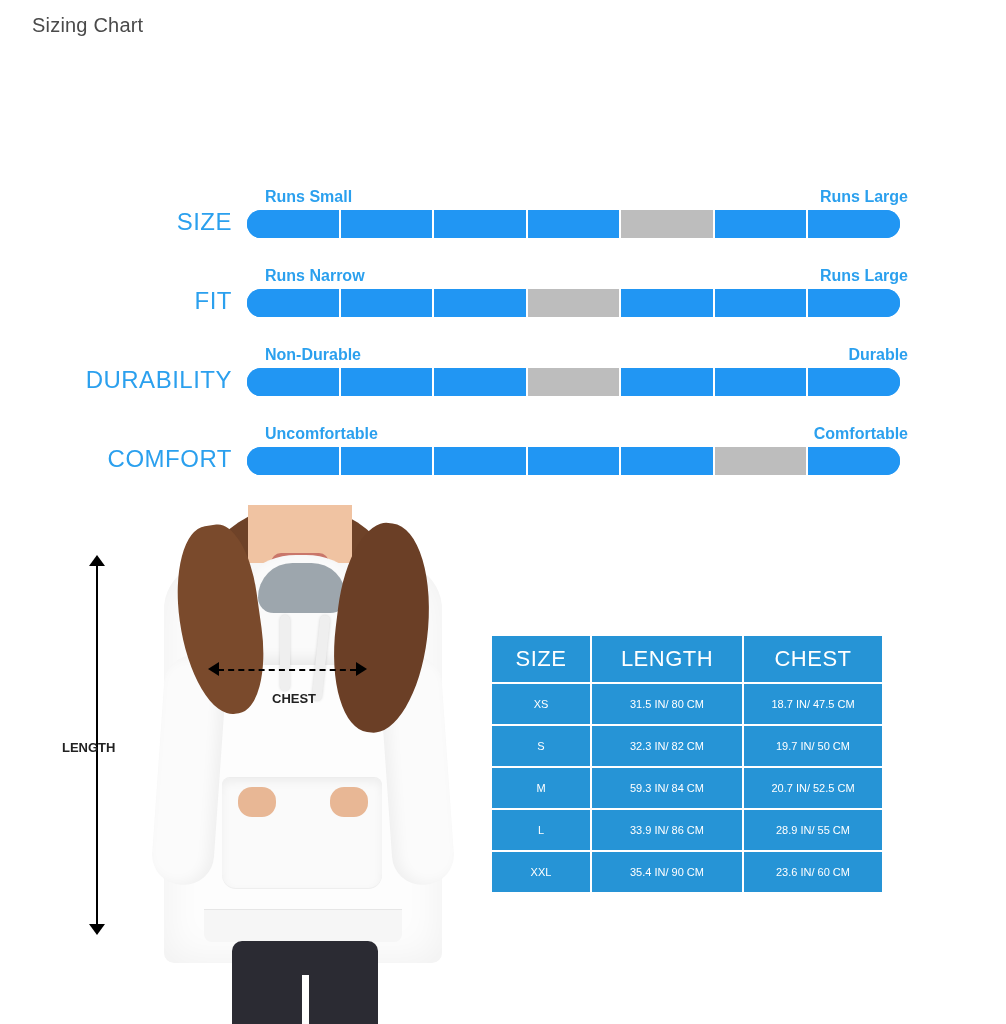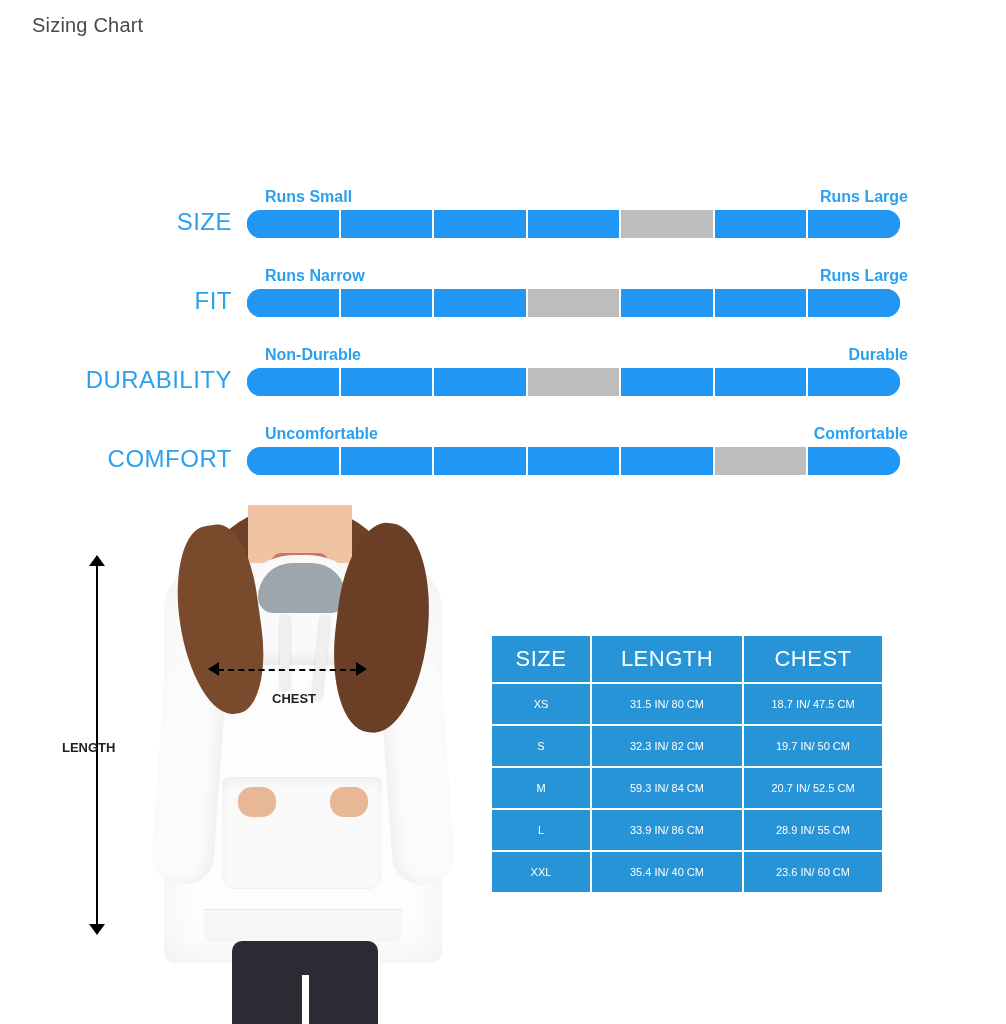--- a/index.html
+++ b/index.html
@@ -468,17 +468,17 @@
       <td>59.3 IN/ 84 CM</td>
       <td>20.7 IN/ 52.5 CM</td>
     </tr>
     <tr>
       <td>L</td>
       <td>33.9 IN/ 86 CM</td>
       <td>28.9 IN/ 55 CM</td>
     </tr>
     <tr>
       <td>XXL</td>
-      <td>35.4 IN/ 40 CM</td>
+      <td>35.4 IN/ 90 CM</td>
       <td>23.6 IN/ 60 CM</td>
     </tr>
   </tbody>
 </table>
 
 </body></html>

